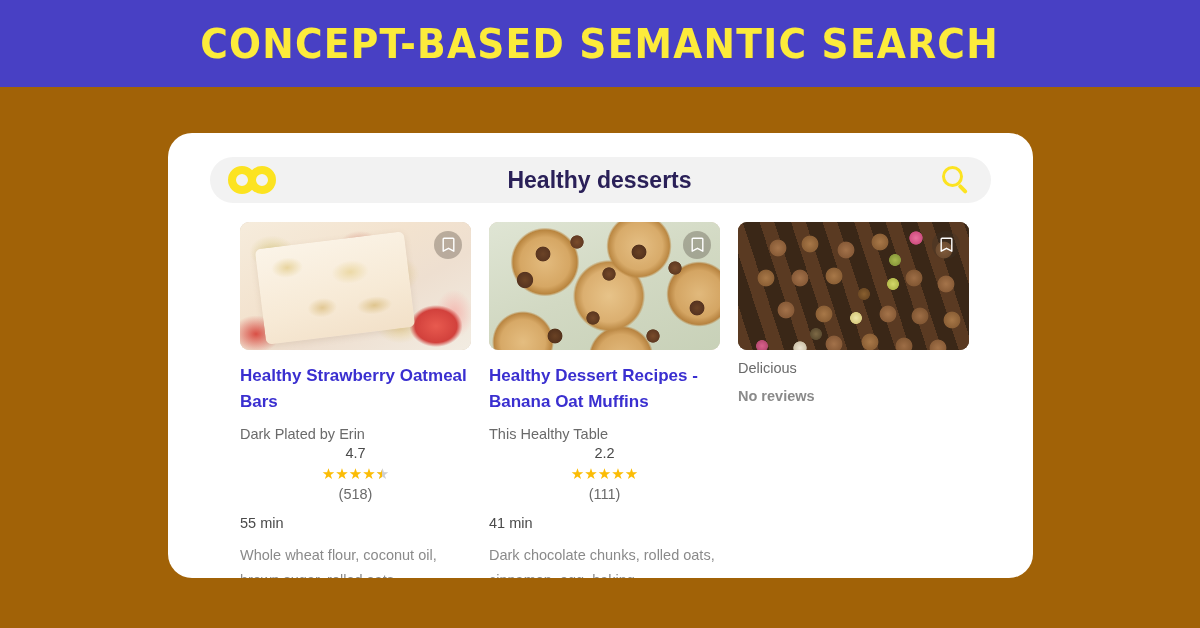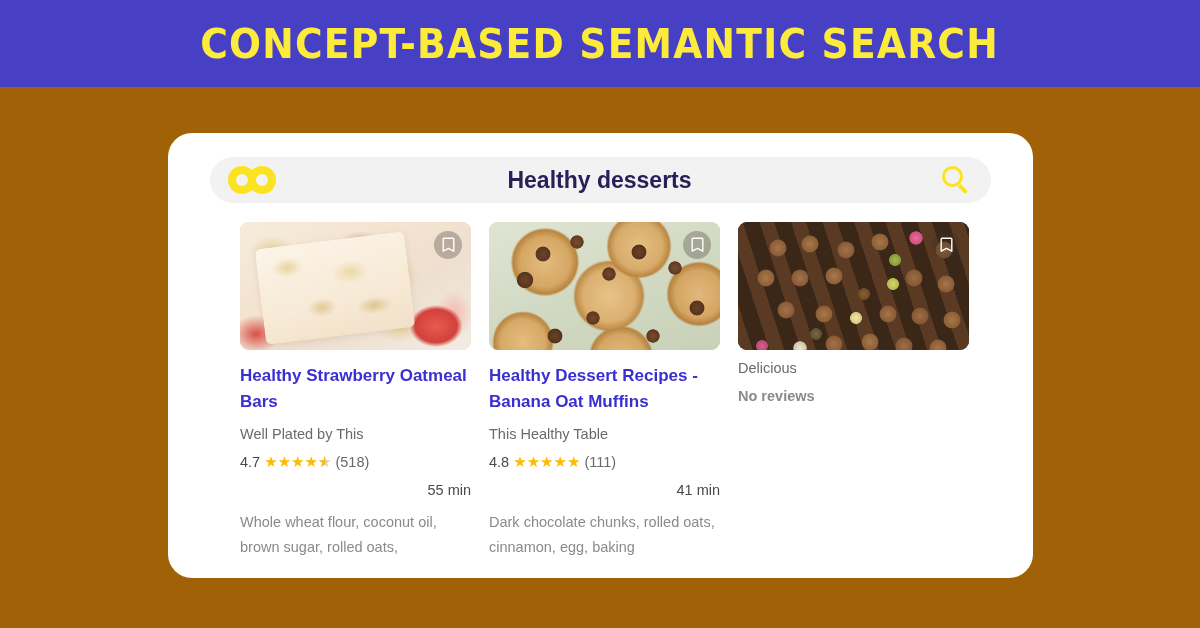--- a/index.html
+++ b/index.html
@@ -91,31 +91,31 @@
   .bookmark svg{display:block;}
 
   .card-title{
     margin-top:13px;
     color:#3A2FD0;font-size:17px;line-height:1.55;font-weight:bold;
   }
   .card-source{
     margin-top:9px;color:#6A6A6A;font-size:14.5px;line-height:1.3;
   }
   .card-rating{
-    margin-top:9px;color:#4A4A4A;font-size:14.5px;line-height:1.3;
-    display:flex;align-items:center;gap:4px;white-space:nowrap;
+    color:#4A4A4A;font-size:14.5px;line-height:1.3;
+    display:flex;align-items:center;gap:4px;white-space:nowrap;flex-direction:column;
   }
   .stars{display:inline-flex;align-items:center;line-height:1;}
   .star{font-size:15px;color:#FBBC05;letter-spacing:0px;}
   .star.half{position:relative;color:#CFCFCF;}
   .star.half .fill{
     position:absolute;left:0;top:0;width:50%;overflow:hidden;color:#FBBC05;
   }
   .rating-count{color:#6A6A6A;}
-  .card-time{margin-top:10px;color:#4A4A4A;font-size:14.5px;line-height:1.3;text-align:right;}
+  .card-time{margin-top:10px;color:#4A4A4A;font-size:14.5px;line-height:1.3;}
   .card-ingredients{
     margin-top:10px;color:#8A8A8A;font-size:14.5px;line-height:1.72;
   }
   .no-reviews{margin-top:9px;color:#8A8A8A;font-size:14.5px;line-height:1.3;font-weight:bold;}
 
   
   .photo{position:absolute;inset:0;}
 
   
   .p1{
@@ -227,21 +227,21 @@
       <div class="card">
         <div class="thumb">
           <div class="photo p1"></div>
           <div class="bookmark">
             <svg width="13" height="16" viewBox="0 0 13 16" aria-hidden="true">
               <path d="M2 1.2h9a.8.8 0 0 1 .8.8v12.2L6.5 11.3 1.2 14.2V2a.8.8 0 0 1 .8-.8z" fill="none" stroke="#ffffff" stroke-width="1.4" stroke-linejoin="round"></path>
             </svg>
           </div>
         </div>
         <div class="card-title">Healthy Strawberry Oatmeal Bars</div>
-        <div class="card-source">Well Plated by This</div>
+        <div class="card-source">Dark Plated by Erin</div>
         <div class="card-rating">
           <span>4.7</span>
           <span class="stars">
             <span class="star">★</span>
               <span class="star">★</span>
               <span class="star">★</span>
               <span class="star">★</span>
               <span class="star half">★<span class="fill">★</span></span>
           </span>
           <span class="rating-count">(518)</span>
@@ -255,21 +255,21 @@
           <div class="photo p2"></div>
           <div class="bookmark">
             <svg width="13" height="16" viewBox="0 0 13 16" aria-hidden="true">
               <path d="M2 1.2h9a.8.8 0 0 1 .8.8v12.2L6.5 11.3 1.2 14.2V2a.8.8 0 0 1 .8-.8z" fill="none" stroke="#ffffff" stroke-width="1.4" stroke-linejoin="round"></path>
             </svg>
           </div>
         </div>
         <div class="card-title">Healthy Dessert Recipes - Banana Oat Muffins</div>
         <div class="card-source">This Healthy Table</div>
         <div class="card-rating">
-          <span>4.8</span>
+          <span>2.2</span>
           <span class="stars">
             <span class="star">★</span>
               <span class="star">★</span>
               <span class="star">★</span>
               <span class="star">★</span>
               <span class="star">★</span>
           </span>
           <span class="rating-count">(111)</span>
         </div>
         <div class="card-time">41 min</div>

